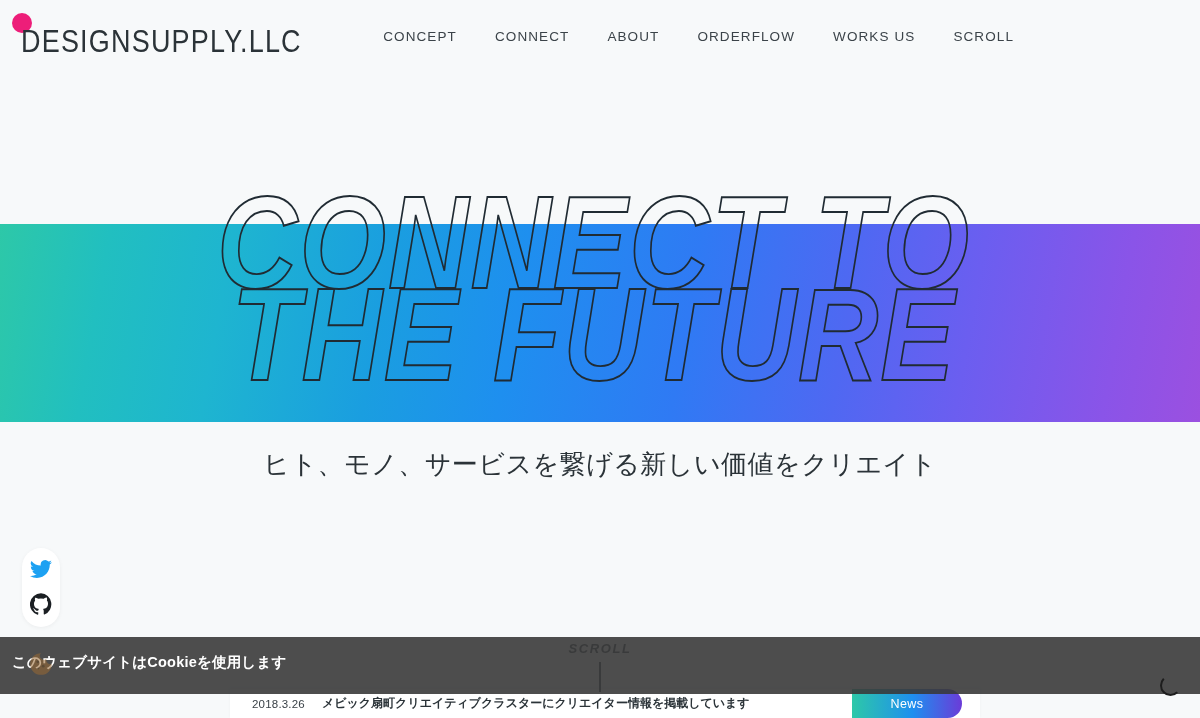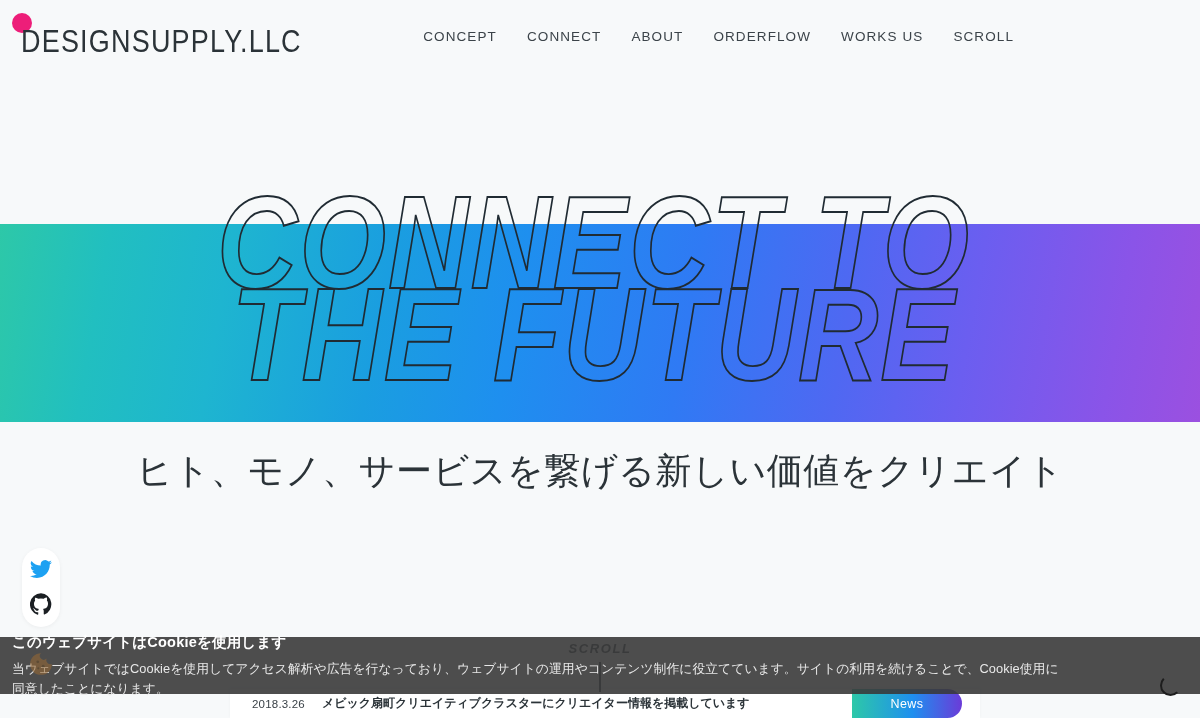--- a/index.html
+++ b/index.html
@@ -24,21 +24,21 @@
     background:#ed1e79; z-index:1;
   }
   #logo-text {
     position:relative; z-index:2;
     font-family:"Liberation Sans", sans-serif;
     font-size:27px; font-weight:400; letter-spacing:1.2px;
     color:#2b3338; line-height:1;
     margin-top:17px; margin-left:9px;
     transform:scaleY(1.18); transform-origin:left bottom;
   }
-  #nav { display:flex; align-items:center; gap:4px; margin-top:0; }
+  #nav { display:flex; align-items:center; gap:12px; margin-top:0; }
   .nav-item {
     font-size:13.5px; font-weight:400; letter-spacing:1.1px;
     color:#3b4349; padding:6px 13px; cursor:pointer;
     white-space:nowrap;
   }
   .nav-item:last-child { padding-right:0; }
 
   
   #hero-band {
     position:absolute; left:0; top:224px; width:1200px; height:198px;
@@ -66,21 +66,21 @@
     text-stroke:1.6px #202b33;
     transform:scaleY(1.22) scaleX(1.03);
     transform-origin:center top;
     white-space:nowrap;
   }
   .hero-line.l2 { margin-top:-14px; }
 
   #tagline {
     position:absolute; left:0; top:447px; width:1200px;
     text-align:center; z-index:12;
-    font-size:36px; font-weight:400; color:#2b3338;
+    font-size:26px; font-weight:400; color:#2b3338;
     letter-spacing:0.5px;
   }
 
   
   #social-rail {
     position:absolute; left:22px; top:548px;
     width:38px; padding:10px 0 12px;
     background:#ffffff;
     border-radius:19px;
     display:flex; flex-direction:column; align-items:center; gap:13px;
@@ -224,19 +224,18 @@
 
   <div id="cookie-banner">
     <svg id="cookie-icon-ghost" viewBox="0 0 24 24">
       <path fill="#9a6a33" d="M12 2a10 10 0 1 0 10 10 4 4 0 0 1-5-5 3.5 3.5 0 0 1-5-5z"></path>
       <circle cx="9" cy="10" r="1.3" fill="#6b4a22"></circle>
       <circle cx="14" cy="14" r="1.3" fill="#6b4a22"></circle>
       <circle cx="9.5" cy="16" r="1" fill="#6b4a22"></circle>
     </svg>
     <div id="cookie-text">
       <div id="cookie-title">このウェブサイトはCookieを使用します</div>
-      <div id="cookie-body">当ウェブサイトではCookieを使用してアクセス解析や広告を行なっており、ウェブサイトの運用やコンテンツ制作に役立てています。サイトの利用を続けることで、Cookie使用に同意したことになります。</div>
     </div>
   </div>
 
   <div id="spinner"></div>
 
 </div>
 
 </body></html>

